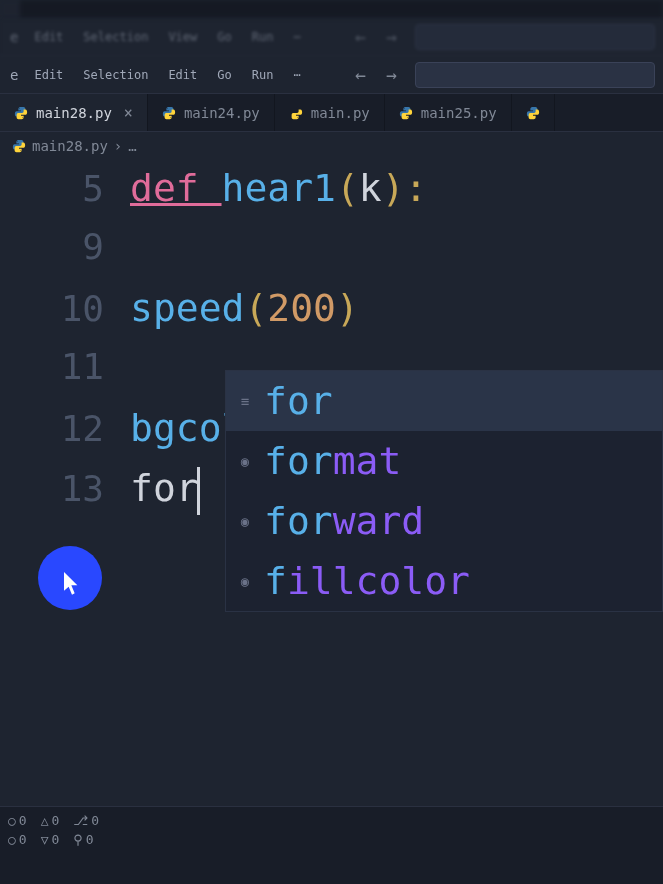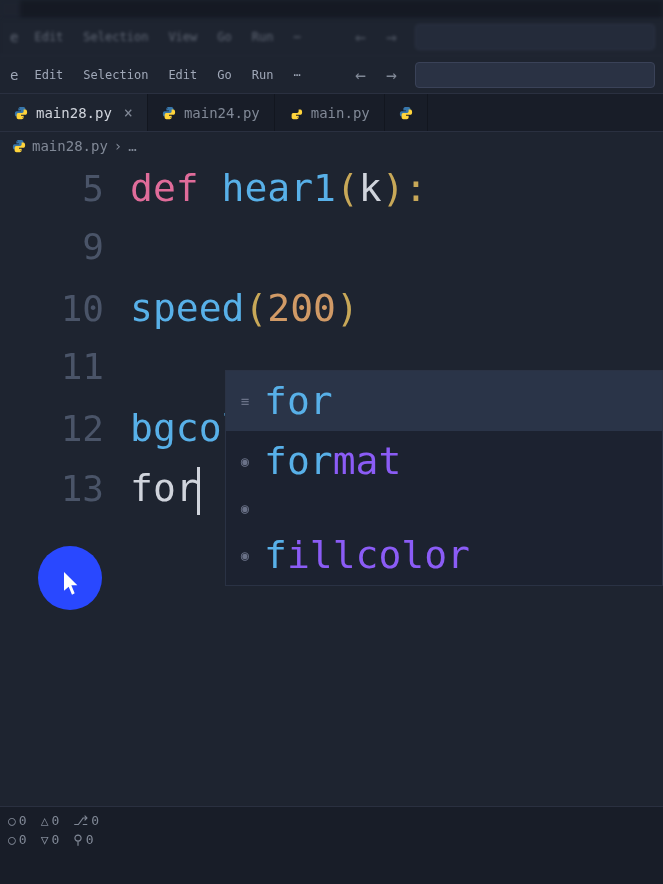--- a/index.html
+++ b/index.html
@@ -112,21 +112,21 @@
       width: 130px;
       text-align: right;
       color: #4a5468;
       padding-right: 26px;
       font-size: 36px;
     }
     .code-content {
       white-space: pre;
       color: #d0d4dc;
     }
-    .kw { color: #e06c9a; }
+    .kw { color: #e06c9a; text-decoration: underline; }
     .fn { color: #58b0e8; }
     .num { color: #d19a66; }
     .str { color: #98c379; }
     .punc { color: #c8a858; }
     .op { color: #56b6c2; }
     .dot { color: #d0d4dc; }
     .ident { color: #d0d4dc; }
     
     .indent-guide {
       border-left: 1px solid #3a4258;
@@ -299,20 +299,29 @@
   </div>
   <div class="tab">
     <span class="tab-icon">
       <svg viewBox="0 0 16 16">
           <path fill="#3776ab" d="M8M8 1C5 1 5 3 5 3v2h3v1H3S1 6 1 9s2 3 2 3h2v-2s0-2 2-2h4s2 0 2-2V3s0-2-3-2H8zm-2 1.5a.5.5 0 110 1 .5.5 0 010-1z"></path>
           <path fill="#ffd43b" d="M8 15c3 0 3-2 3-2v-2H8v-1h5s2 0 2-3-2-3-2-3h-2v2s0 2-2 2H5s-2 0-2 2v3s0 2 3 2h2zm2-1.5a.5.5 0 110-1 .5.5 0 010 1z"></path>
         </svg>
     </span>
     <span>main.py</span>
   </div>
+  <div class="tab">
+    <span class="tab-icon">
+      <svg viewBox="0 0 16 16">
+          <path fill="#3776ab" d="M8 1C5 1 5 3 5 3v2h3v1H3S1 6 1 9s2 3 2 3h2v-2s0-2 2-2h4s2 0 2-2V3s0-2-3-2H8zm-2 1.5a.5.5 0 110 1 .5.5 0 010-1z"></path>
+          <path fill="#ffd43b" d="M8 15c3 0 3-2 3-2v-2H8v-1h5s2 0 2-3-2-3-2-3h-2v2s0 2-2 2H5s-2 0-2 2v3s0 2 3 2h2zm2-1.5a.5.5 0 110-1 .5.5 0 010 1z"></path>
+        </svg>
+    </span>
+    <span>main25.py</span>
+  </div>
   <div class="tab" style="min-width:24px;">
     <span class="tab-icon">
       <svg viewBox="0 0 16 16">
           <path fill="#3776ab" d="M8 1C5 1 5 3 5 3v2h3v1H3S1 6 1 9s2 3 2 3h2v-2s0-2 2-2h4s2 0 2-2V3s0-2-3-2H8z"></path>
           <path fill="#ffd43b" d="M8 15c3 0 3-2 3-2v-2H8v-1h5s2 0 2-3-2-3-2-3h-2v2s0 2-2 2H5s-2 0-2 2v3s0 2 3 2h2z"></path>
         </svg>
     </span>
   </div>
 </div>
 
@@ -357,20 +366,21 @@
     <div class="ac-item selected">
       <span class="ac-icon">≡</span>
       <span><span class="ac-match">for</span><span class="ac-rest"></span></span>
     </div>
     <div class="ac-item">
       <span class="ac-icon">◉</span>
       <span><span class="ac-match">for</span><span class="ac-rest">mat</span></span>
     </div>
     <div class="ac-item">
       <span class="ac-icon">◉</span>
+      <span><span class="ac-match">for</span><span class="ac-rest">ward</span></span>
     </div>
     <div class="ac-item">
       <span class="ac-icon">◉</span>
       <span><span class="ac-match">f</span><span class="ac-rest">illcolor</span></span>
     </div>
   </div>
 
 <div class="mouse-highlight">
   <svg class="mouse-cursor" width="18" height="24" viewBox="0 0 12 18">
     <path fill="white" d="M0 0 L0 14 L3.5 11 L6 17 L8 16 L5.5 10 L10 10 Z"></path>

